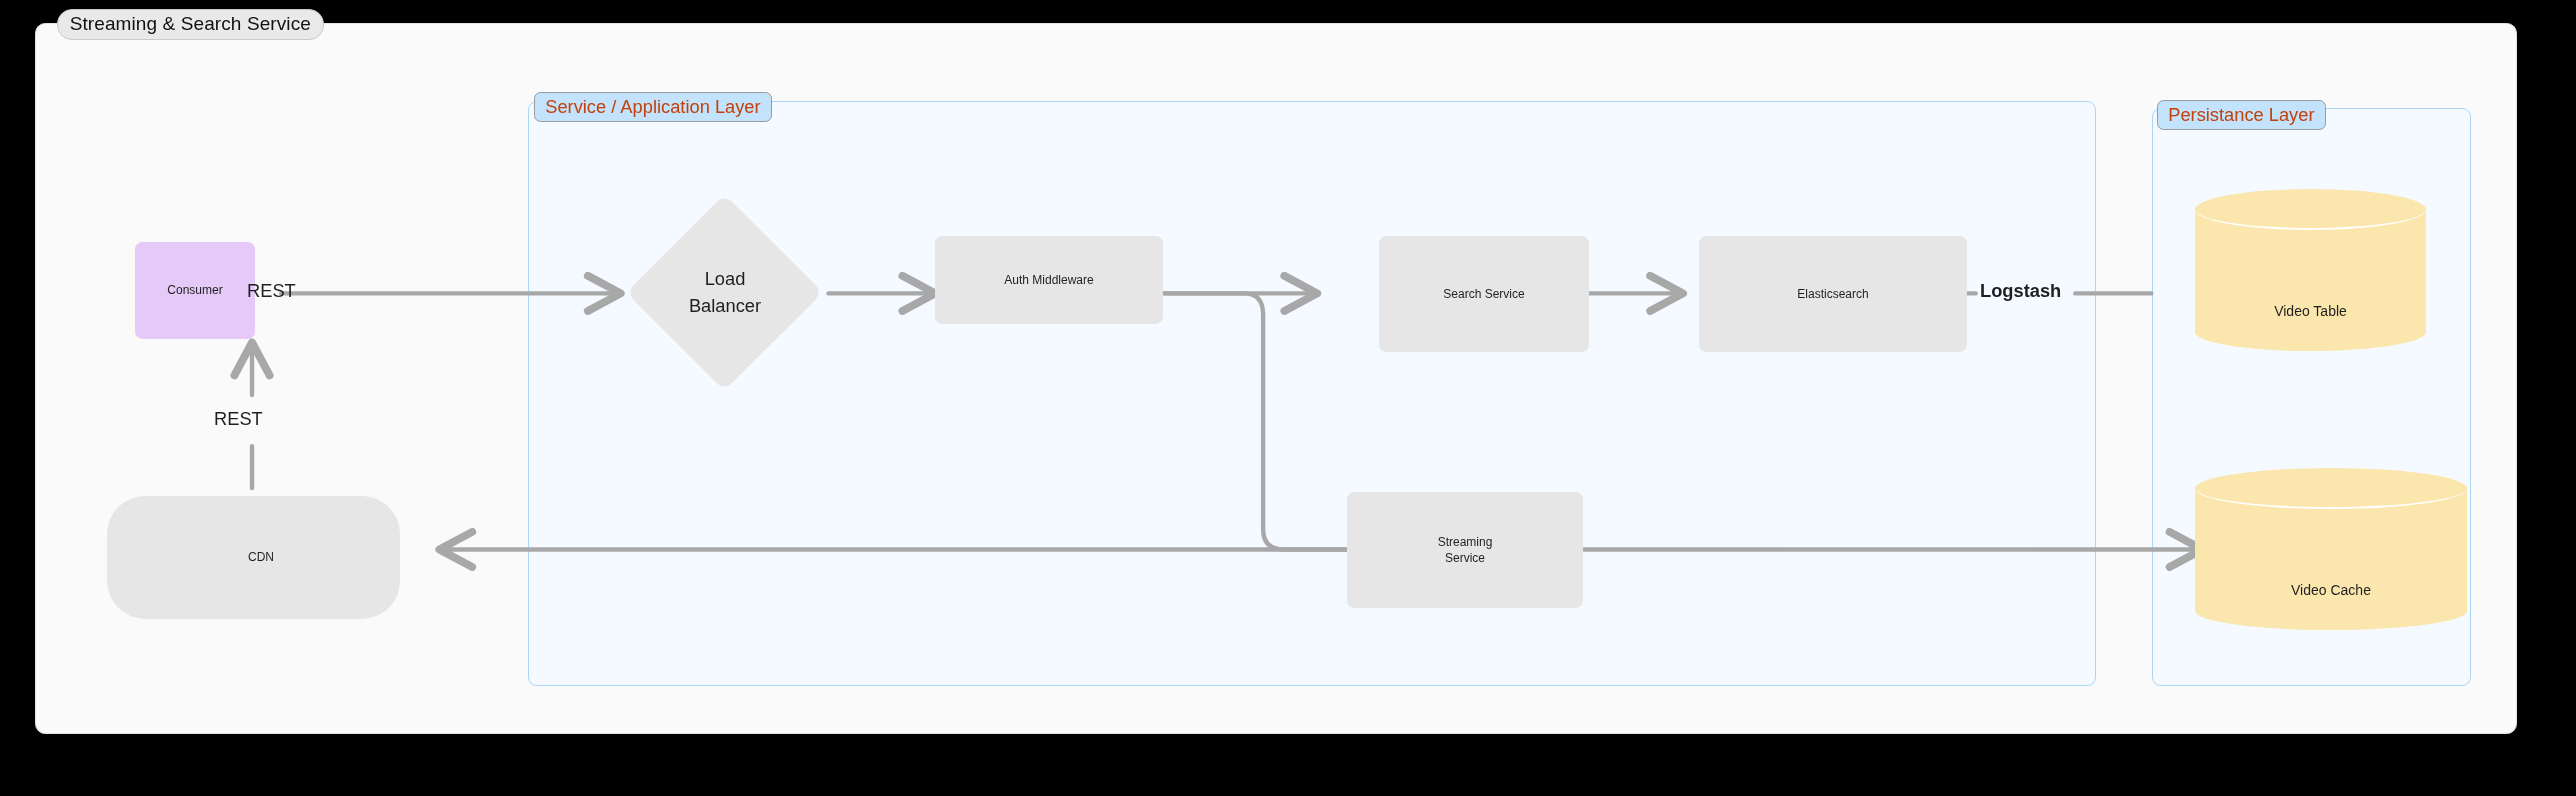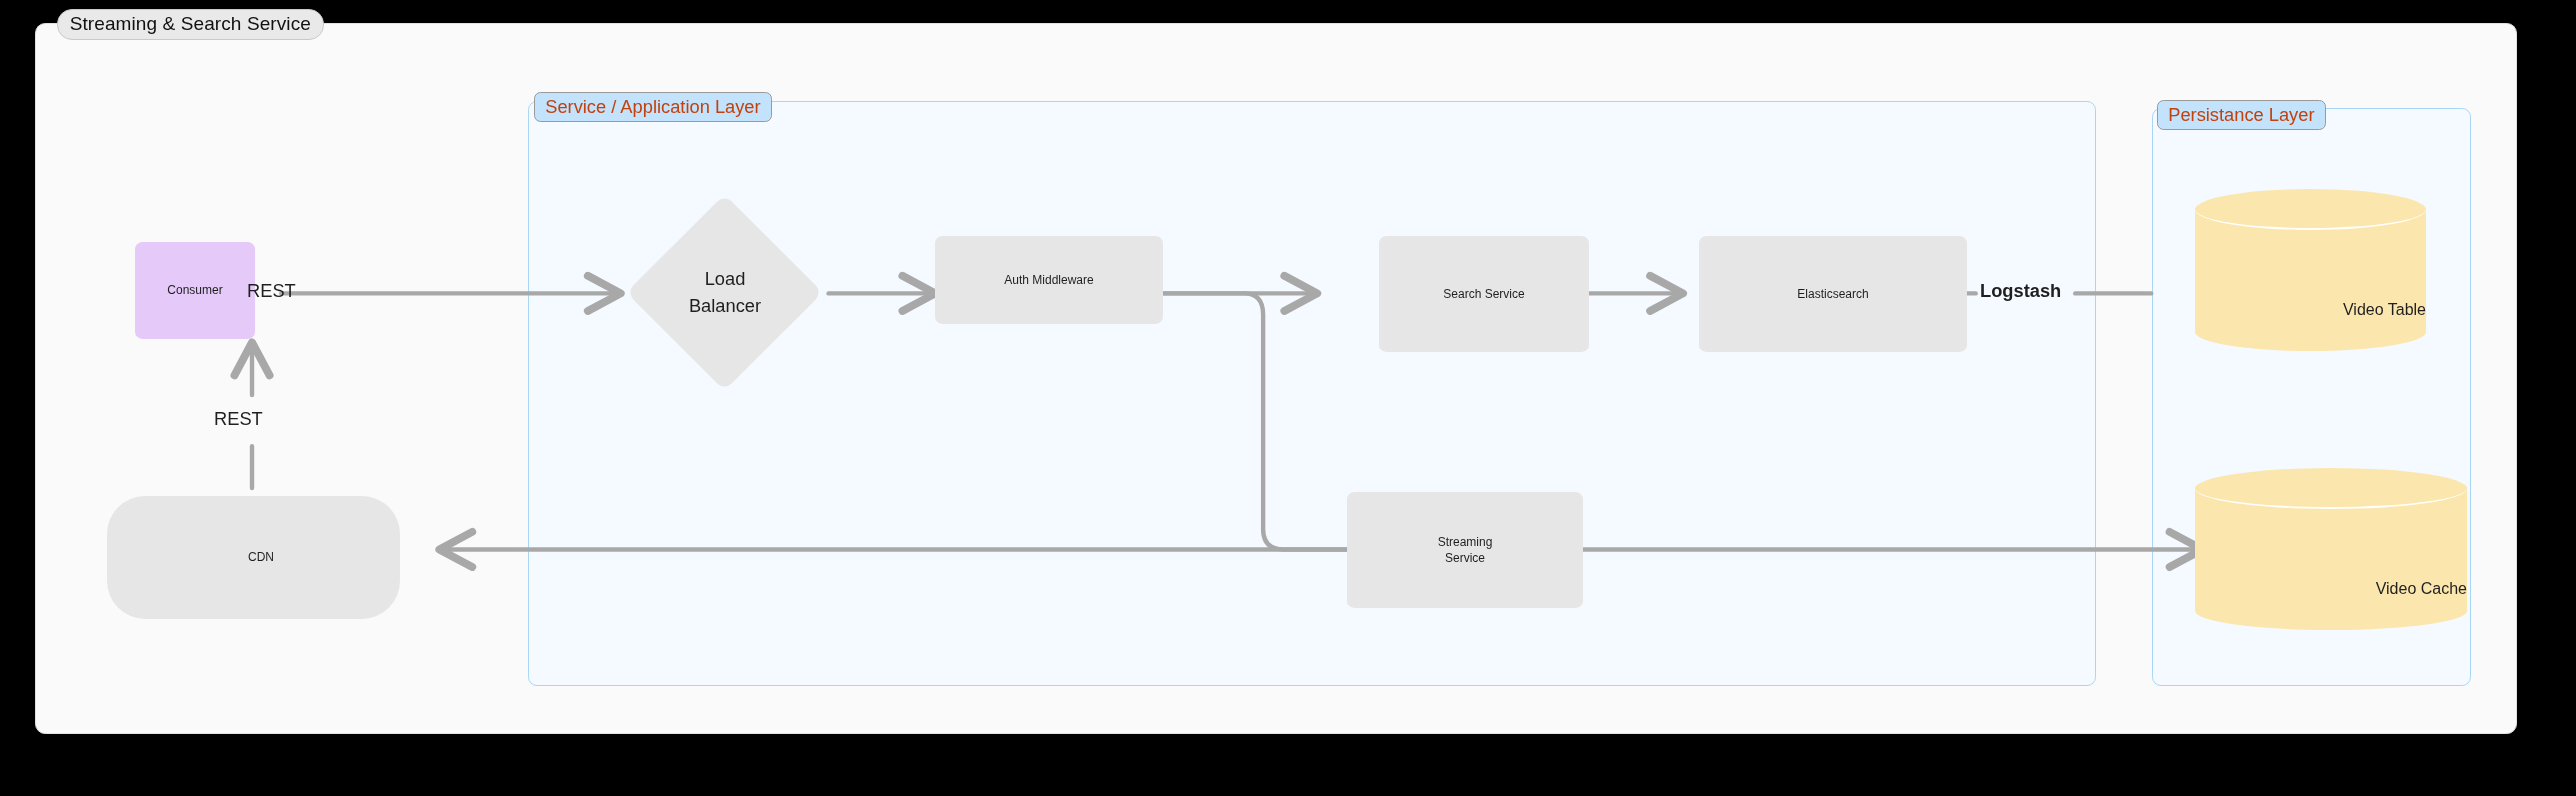--- a/index.html
+++ b/index.html
@@ -133,22 +133,22 @@
     height: 41px;
     background: #fbe7ae;
     border-radius: 50%;
     border-bottom: 2.2px solid #ffffff;
     box-sizing: border-box;
   }
   .cyl-label {
     position: absolute;
     left: 0; right: 0;
     bottom: 32px;
-    text-align: right;
-    font-size: 16px;
+    text-align: center;
+    font-size: 14px;
     color: #1f1f1f;
   }
   
   .edge-label {
     position: absolute;
     font-size: 18.3px;
     color: #1f1f1f;
     white-space: nowrap;
     z-index: 14;
   }

